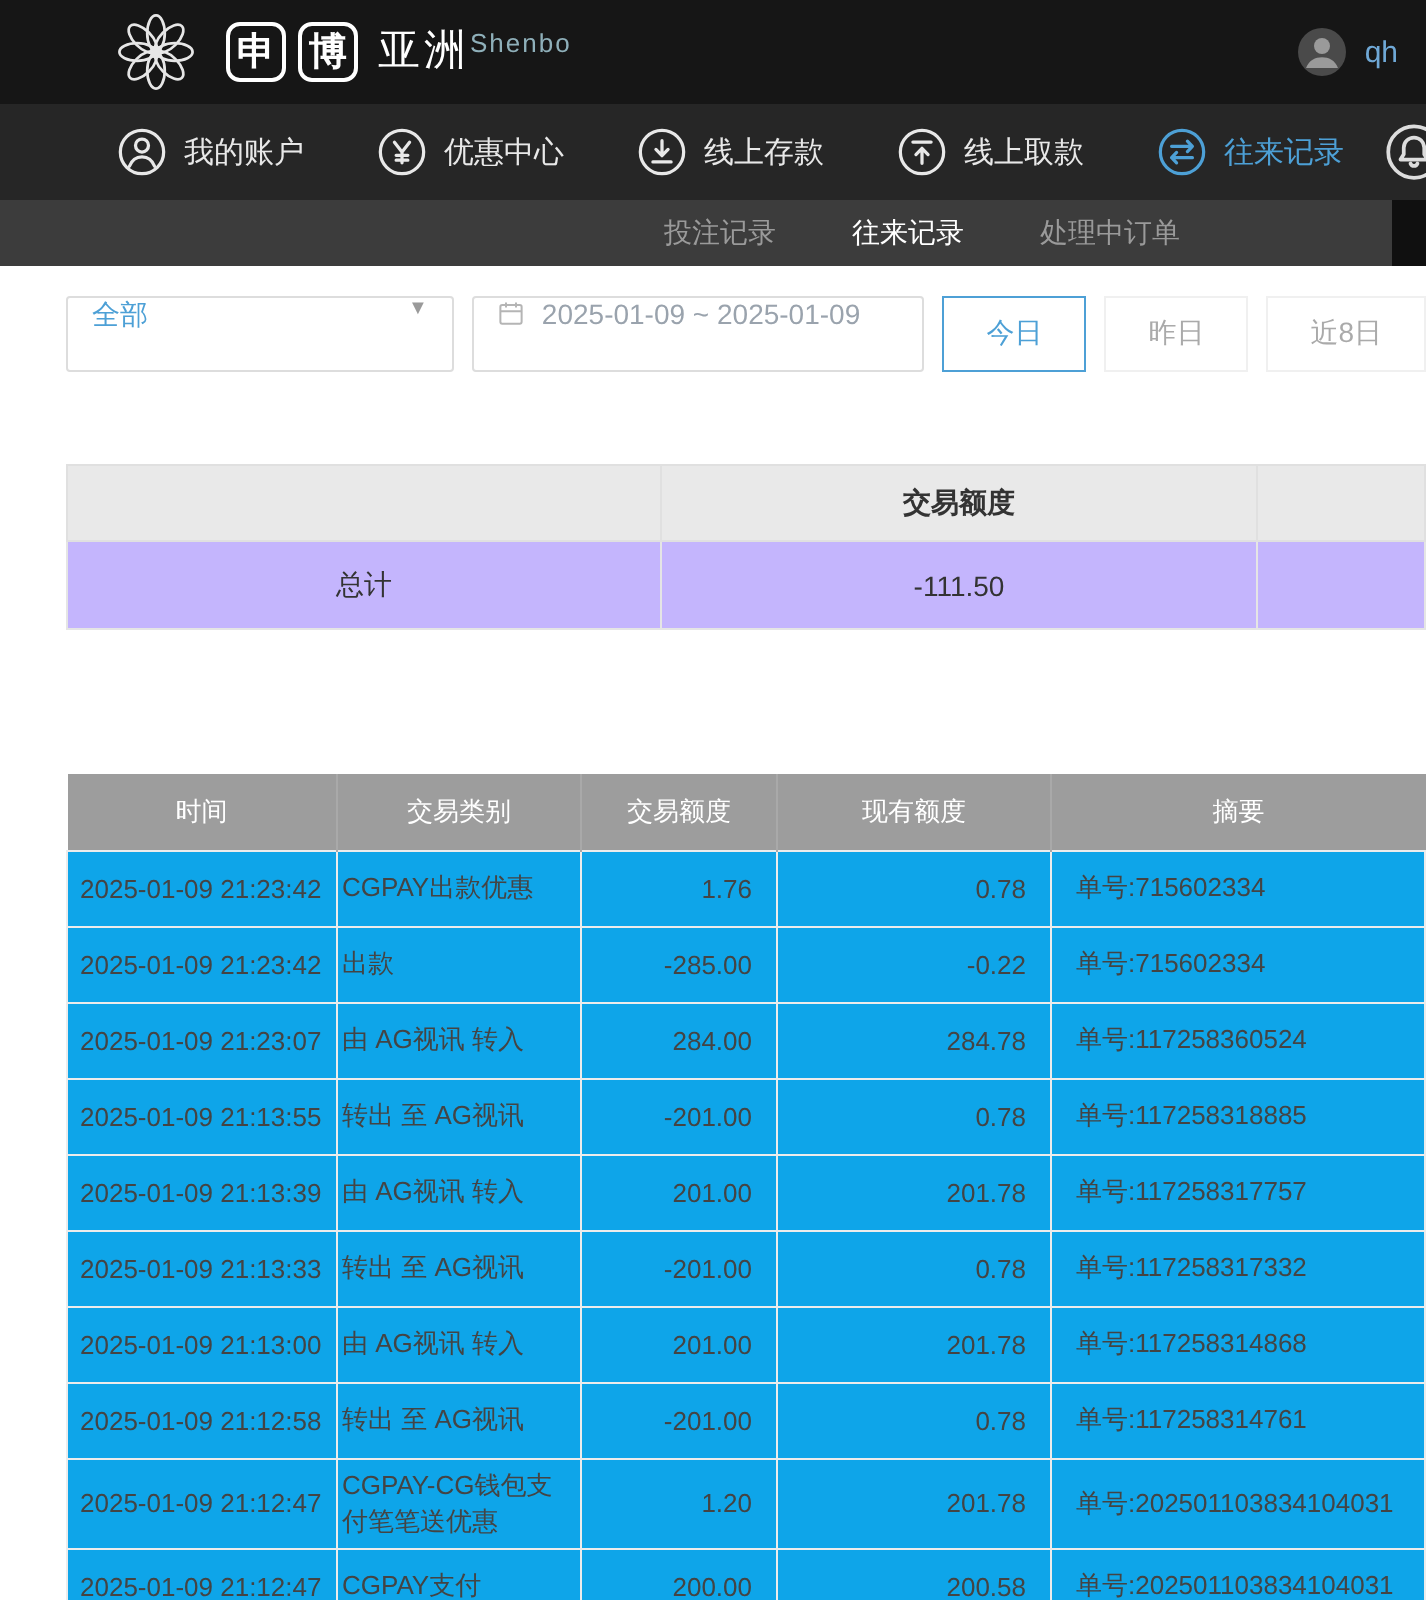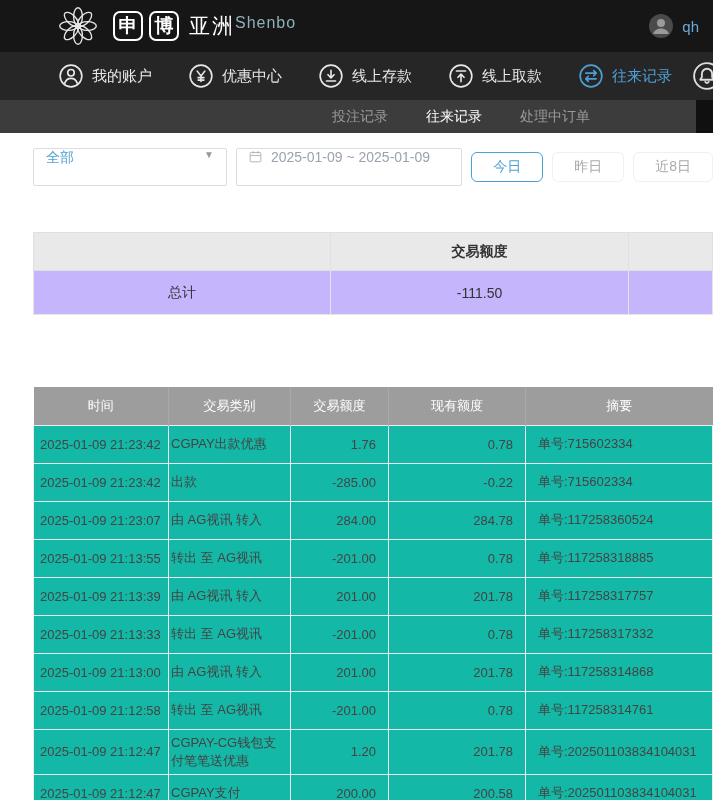--- a/index.html
+++ b/index.html
@@ -8,21 +8,21 @@
   
   .topbar{height:52px;background:#161616;display:flex;align-items:center;
     padding:0 14px 0 55px;color:#fff;position:relative;}
   .logo{display:flex;align-items:center;gap:6px;}
   .flower{width:46px;height:46px;display:inline-flex;margin-right:6px;}
   .flower svg{width:100%;height:100%;}
   .logo-box{width:30px;height:30px;border:2px solid #fff;border-radius:7px;
     display:flex;align-items:center;justify-content:center;font-size:19px;font-weight:bold;}
   .logo-region{display:flex;flex-direction:row;line-height:1.05;margin-left:4px;}
   .logo-region .cn{font-size:21px;letter-spacing:2px;}
-  .logo-region .en{font-size:16px;color:#8fb0ba;letter-spacing:1px;}
+  .logo-region .en{font-size:13px;color:#8fb0ba;letter-spacing:1px;}
   .user-area{margin-left:auto;display:flex;align-items:center;gap:8px;}
   .avatar{width:26px;height:26px;display:inline-flex;}
   .username{font-size:15px;color:#6fa8d6;}
   
   .mainnav{height:48px;background:#262626;display:flex;align-items:center;
     padding-left:58px;gap:36px;position:relative;}
   .nav-item{display:flex;align-items:center;gap:8px;color:#e8e8e8;font-size:15px;cursor:pointer;white-space:nowrap;}
   .nav-item.active{color:#4da0d6;}
   .nav-icon{width:26px;height:26px;display:inline-flex;flex:0 0 auto;}
   .nav-icon svg,.nav-bell svg{width:100%;height:100%;fill:none;stroke:currentColor;
@@ -36,41 +36,41 @@
   .corner-block{position:absolute;right:0;top:0;width:17px;height:33px;background:#101010;}
   
   .filters{margin:15px 0 0 33px;display:flex;gap:9px;align-items:center;}
   .dropdown{width:197px;height:38px;border:1px solid #ddd;border-radius:2px;background:#fff;
     display:flex;align-items:flex-start;padding:0 12px;font-size:14px;color:#4da0d6;cursor:pointer;}
   .dropdown .caret{margin-left:auto;color:#9a9a9a;font-size:10px;}
   .datebox{width:230px;height:38px;border:1px solid #ddd;border-radius:2px;background:#fff;
     display:flex;align-items:flex-start;gap:8px;padding:0 11px;font-size:14px;color:#9aa3ad;cursor:text;}
   .cal-icon{width:15px;height:15px;display:inline-flex;color:#b5b5b5;}
   .cal-icon svg{width:100%;height:100%;fill:none;stroke:currentColor;stroke-width:1.6;}
-  .qbtn{height:30px;padding:3px 21px;font-size:14px;background:#fff;cursor:pointer;
-    border:1px solid #f0f0f0;color:#aaa;border-radius:6px;white-space:nowrap;}
+  .qbtn{height:38px;padding:3px 21px;font-size:14px;background:#fff;cursor:pointer;
+    border:1px solid #f0f0f0;color:#aaa;border-radius:0;white-space:nowrap;}
   .qbtn.active{border:1px solid #4da0d6;color:#4da0d6;}
   
   .summary{margin:46px 0 0 33px;width:680px;border-collapse:collapse;font-size:14px;color:#333;}
   .summary td{border:1px solid #e5e5e5;text-align:center;}
   .summary tr.sum-head td{background:#e9e9e9;height:38px;font-weight:bold;border-color:#e0e0e0;}
   .summary tr.sum-body td{height:44px;background:#c4b5fd;}
   .summary td:nth-child(1){width:297px;}
   .summary td:nth-child(2){width:298px;}
   
   .records{margin:72px 0 0 33px;width:680px;border-collapse:collapse;table-layout:fixed;
     font-size:13px;color:#444;}
   .records th{background:#9d9d9d;color:#fff;font-weight:normal;height:38px;font-size:13px;
     border-right:1px solid #a9a9a9;}
   .records th:last-child{border-right:none;}
   .records th:nth-child(1){width:135px;}
   .records th:nth-child(2){width:122px;}
   .records th:nth-child(3){width:98px;}
   .records th:nth-child(4){width:137px;}
-  .records td{border:1px solid #ececec;height:38px;padding:4px 0;background:#14b8a6;}
+  .records td{border:1px solid #ececec;height:38px;padding:4px 0;background:#0ea5e9;}
   .records td.c0{padding-left:6px;}
   .records td.c1{padding-left:2px;padding-right:6px;}
   .records td.c2{text-align:right;padding-right:12px;}
   .records td.c3{text-align:right;padding-right:12px;}
   .records td.c4{padding-left:12px;}
 </style>
 </head>
 <body>
 
 <header class="topbar">

